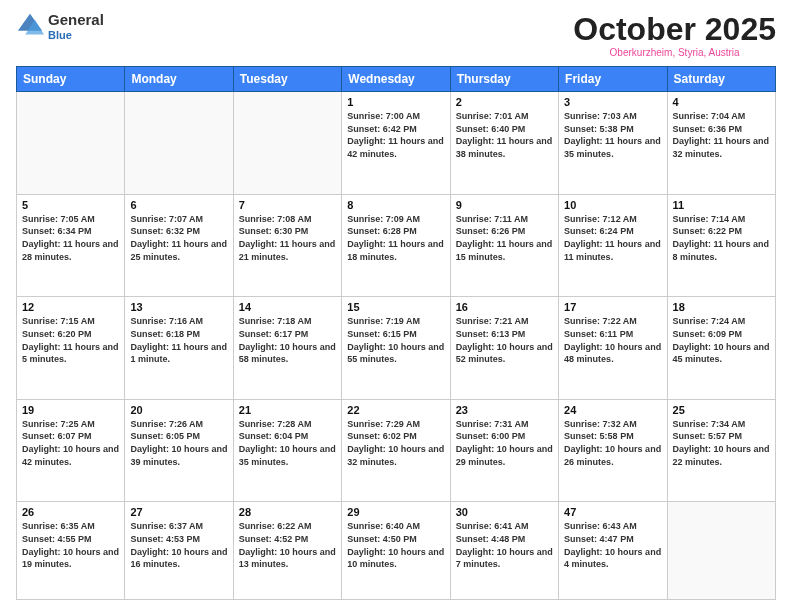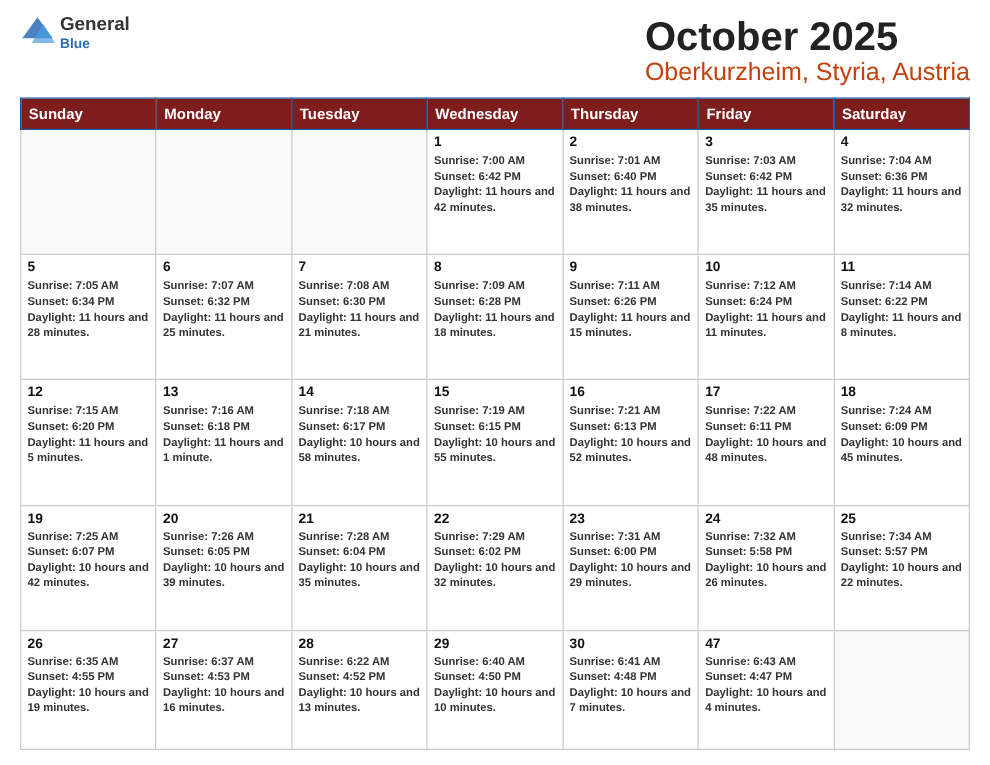--- a/index.html
+++ b/index.html
@@ -42,41 +42,41 @@
     .logo-blue {
       font-size: 11px;
       font-weight: bold;
       color: #2a6db5;
     }
     .logo-icon {
       width: 28px;
       height: 28px;
     }
     .title-block {
-      text-align: left;
+      text-align: center;
     }
     .title-month {
       font-size: 32px;
       font-weight: bold;
       color: #222;
       line-height: 1.1;
     }
     .title-location {
-      font-size: 20px;
-      color: #c2410c;
+      font-size: 10px;
+      color: #ec4899;
     }
     .calendar {
       flex: 1;
       border: 1px solid #ccc;
       border-collapse: collapse;
       width: 100%;
       table-layout: fixed;
     }
     .calendar th {
-      background: #7f1d1d;
+      background: #3b82f6;
       color: #fff;
       text-align: left;
       padding: 5px 6px;
       font-size: 12px;
       font-weight: bold;
       border: 1px solid #1a5a9a;
     }
     .calendar td {
       vertical-align: top;
       border: 1px solid #ccc;
@@ -152,21 +152,21 @@
           <td>
             <div class="day-number">2</div>
             <div class="day-info">Sunrise: 7:01 AM
 Sunset: 6:40 PM
 Daylight: 11 hours
 and 38 minutes.</div>
           </td>
           <td>
             <div class="day-number">3</div>
             <div class="day-info">Sunrise: 7:03 AM
-Sunset: 6:42 PM
+Sunset: 5:38 PM
 Daylight: 11 hours
 and 35 minutes.</div>
           </td>
           <td>
             <div class="day-number">4</div>
             <div class="day-info">Sunrise: 7:04 AM
 Sunset: 6:36 PM
 Daylight: 11 hours
 and 32 minutes.</div>
           </td>

